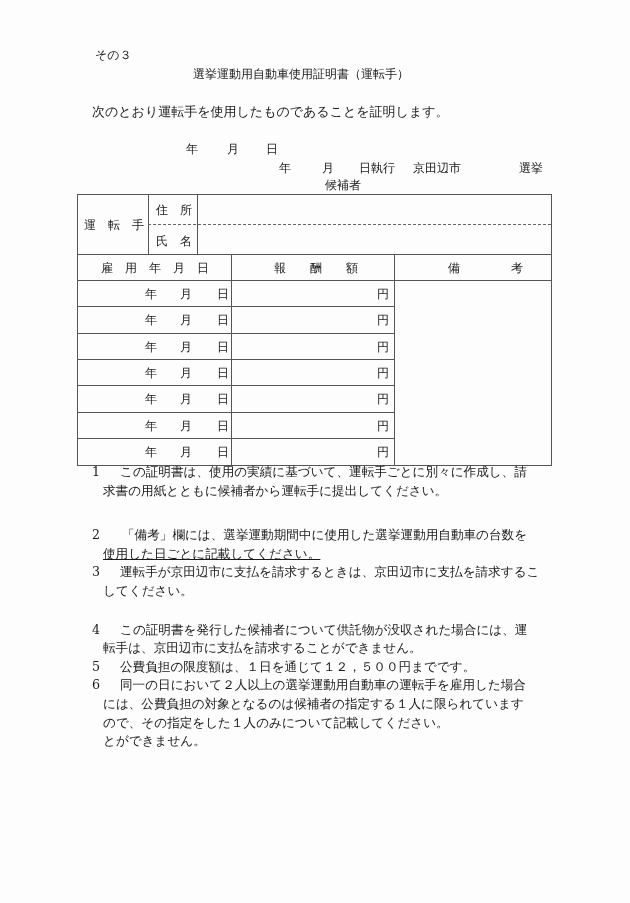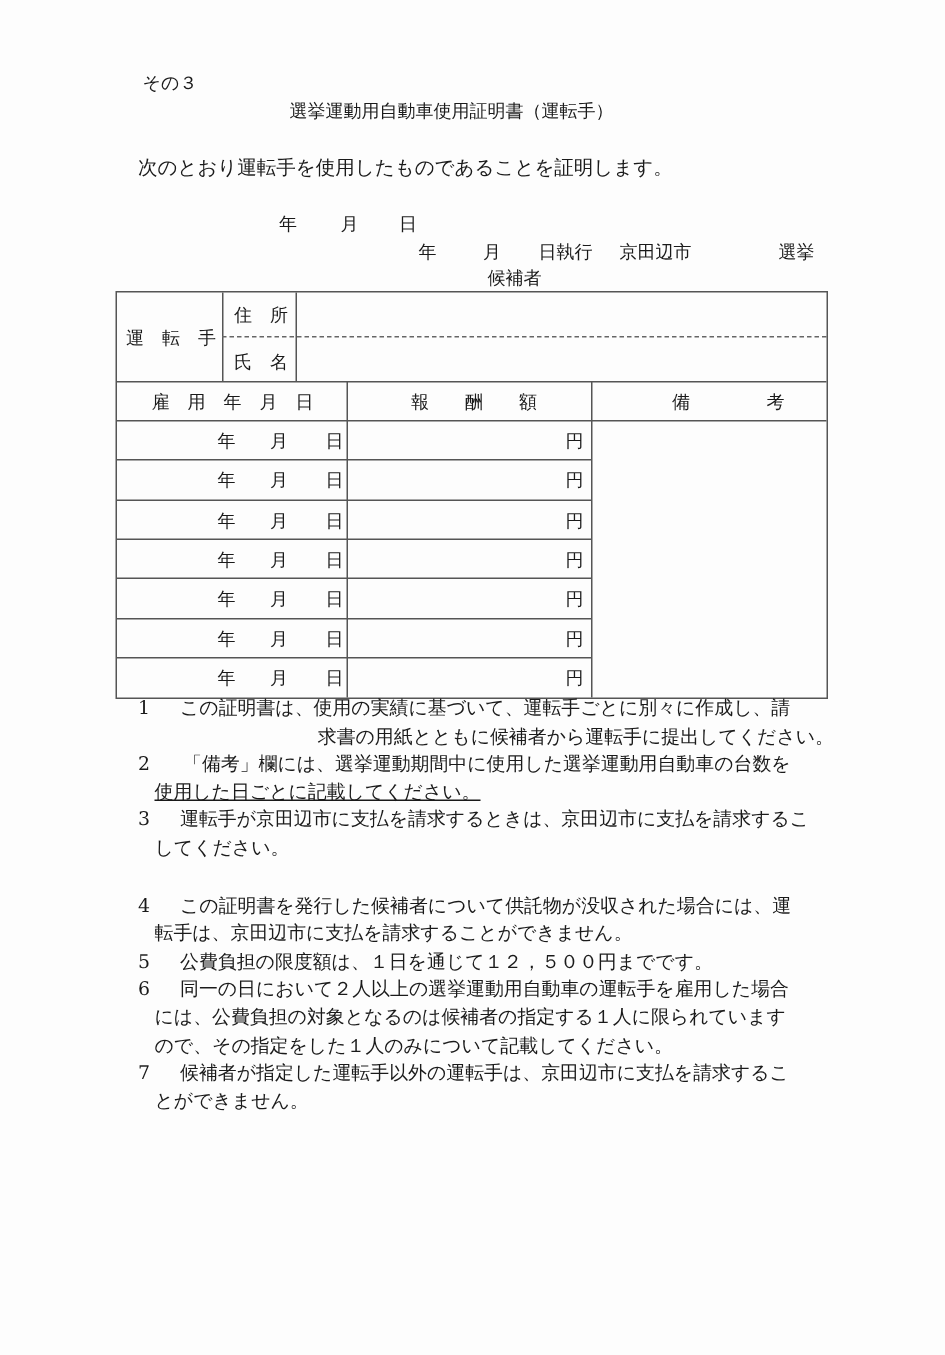--- a/index.html
+++ b/index.html
@@ -115,40 +115,39 @@
         <div class="cell" style="left: 299px; top: 8px;">円</div>
       </div>
     </div>
   <div class="cell" style="left:322px;top:90px;width:145px;height:175px;"></div>
 </div>
 
 <div class="notes">
   <div id="note-list">
       <div class="note">
         <div style="white-space: nowrap; padding-left: 16px;"><span style="display: inline-block; width: 28px;">1</span><span>この証明書は、使用の実績に基づいて、運転手ごとに別々に作成し、請</span></div>
-        <div style="white-space: nowrap; padding-left: 27px; text-align: right;">求書の用紙とともに候補者から運転手に提出してください。</div>
+        <div style="white-space: nowrap; padding-left: 27px;">求書の用紙とともに候補者から運転手に提出してください。</div>
       </div>
       <div class="note">
-        <div style="white-space: nowrap; padding-left: 16px;"><span style="display: inline-block; width: 30px;">2</span><span>「備考」欄には、選挙運動期間中に使用した選挙運動用自動車の台数を</span></div>
+        <div style="white-space: nowrap; padding-left: 16px; margin-top: 26px;"><span style="display: inline-block; width: 30px;">2</span><span>「備考」欄には、選挙運動期間中に使用した選挙運動用自動車の台数を</span></div>
         <div style="white-space: nowrap; padding-left: 27px; text-decoration: underline;">使用した日ごとに記載してください。</div>
       </div>
       <div class="note">
         <div style="white-space: nowrap; padding-left: 16px;"><span style="display: inline-block; width: 28px;">3</span><span>運転手が京田辺市に支払を請求するときは、京田辺市に支払を請求するこ</span></div>
         <div style="white-space: nowrap; padding-left: 27px;">してください。</div>
       </div>
       <div class="note">
         <div style="white-space: nowrap; padding-left: 16px; margin-top: 20px;"><span style="display: inline-block; width: 28px;">4</span><span>この証明書を発行した候補者について供託物が没収された場合には、運</span></div>
         <div style="white-space: nowrap; padding-left: 27px;">転手は、京田辺市に支払を請求することができません。</div>
       </div>
       <div class="note">
         <div style="white-space: nowrap; padding-left: 16px;"><span style="display: inline-block; width: 28px;">5</span><span>公費負担の限度額は、１日を通じて１２，５００円までです。</span></div>
       </div>
       <div class="note">
         <div style="white-space: nowrap; padding-left: 16px;"><span style="display: inline-block; width: 28px;">6</span><span>同一の日において２人以上の選挙運動用自動車の運転手を雇用した場合</span></div>
         <div style="white-space: nowrap; padding-left: 27px;">には、公費負担の対象となるのは候補者の指定する１人に限られています</div>
         <div style="white-space: nowrap; padding-left: 27px;">ので、その指定をした１人のみについて記載してください。</div>
       </div>
       <div class="note">
-        <div style="white-space: nowrap; padding-left: 16px;"><span style="display: inline-block; width: 28px;">7</span><span>候補者が指定した運転手以外の運転手は、京田辺市に支払を請求するこ</span></div>
         <div style="white-space: nowrap; padding-left: 27px;">とができません。</div>
       </div>
     </div>
 </div>
 
 </body></html>

